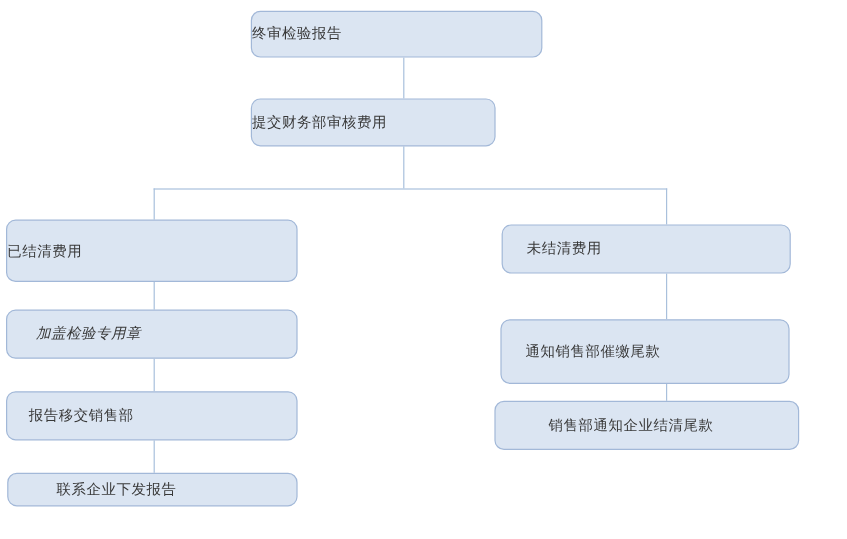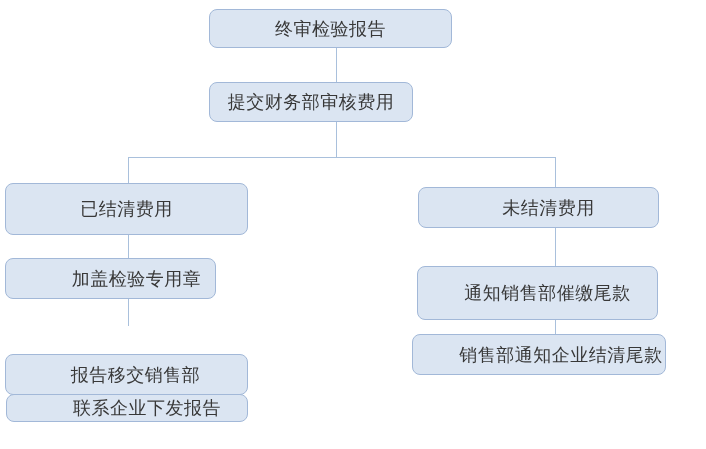--- a/index.html
+++ b/index.html
@@ -16,22 +16,21 @@
     overflow: hidden;
   }
   .node {
     position: absolute;
     box-sizing: border-box;
     background: var(--node-fill, #dbe5f2);
     border: 1px solid var(--node-border, #a2b8d8);
     border-radius: 8px;
     display: flex;
     align-items: center;
-    justify-content: center;
-    font-size: 18px;
+    font-size: 12px;
     color: var(--text, #383838);
     white-space: nowrap;
     letter-spacing: 0.5px;
   }
   .edge {
     position: absolute;
     background: var(--connector, #a9c0dc);
   }
   .edge.v { width: 1px; }
   .edge.h { height: 1px; }
@@ -57,25 +56,25 @@
   </div>
 
   <div class="node" style="left:209px; top:82px; width:204px; height:40px;">
     <span>提交财务部审核费用</span>
   </div>
 
   <div class="node" style="left:5px; top:183px; width:243px; height:52px;">
     <span>已结清费用</span>
   </div>
 
-  <div class="node" style="left:5px; top:258px; width:211px; height:41px; padding-left:52px;">
+  <div class="node" style="left:5px; top:258px; width:243px; height:41px; padding-left:24px;font-style:italic;">
     <span>加盖检验专用章</span>
   </div>
 
-  <div class="node" style="left:5px; top:326px; width:243px; height:41px; padding-left:18px;margin-top:28px;">
+  <div class="node" style="left:5px; top:326px; width:243px; height:41px; padding-left:18px;">
     <span>报告移交销售部</span>
   </div>
 
   <div class="node" style="left:6px; top:394px; width:242px; height:28px; padding-left:40px;">
     <span>联系企业下发报告</span>
   </div>
 
   <div class="node" style="left:418px; top:187px; width:241px; height:41px; padding-left:20px;">
     <span>未结清费用</span>
   </div>

